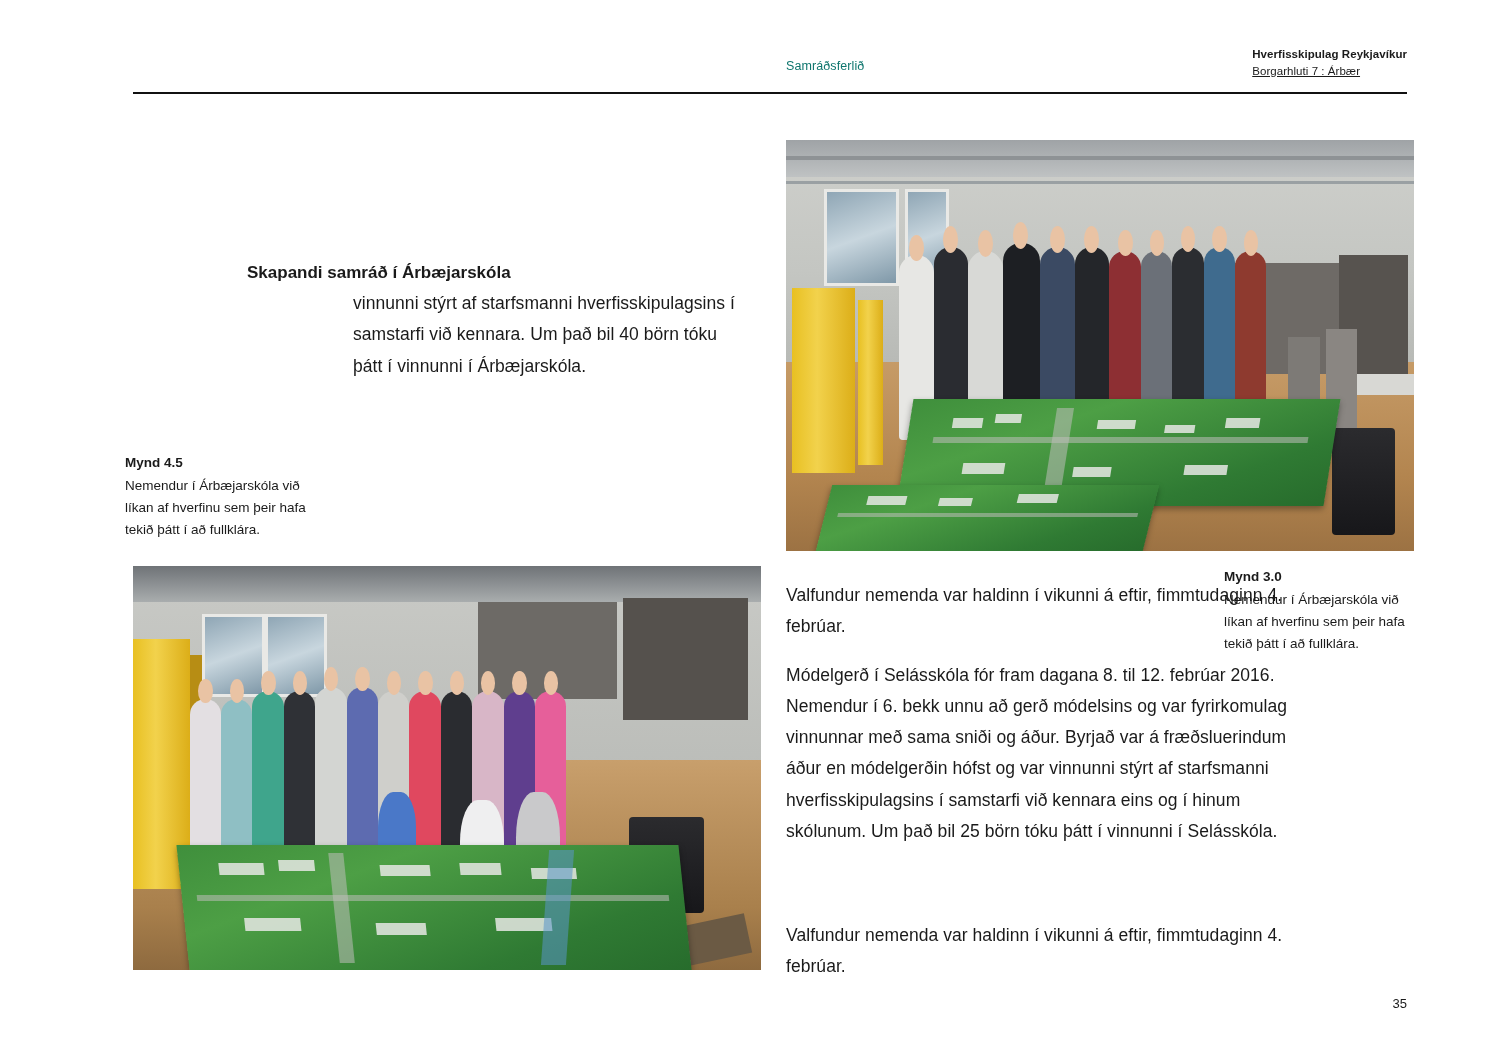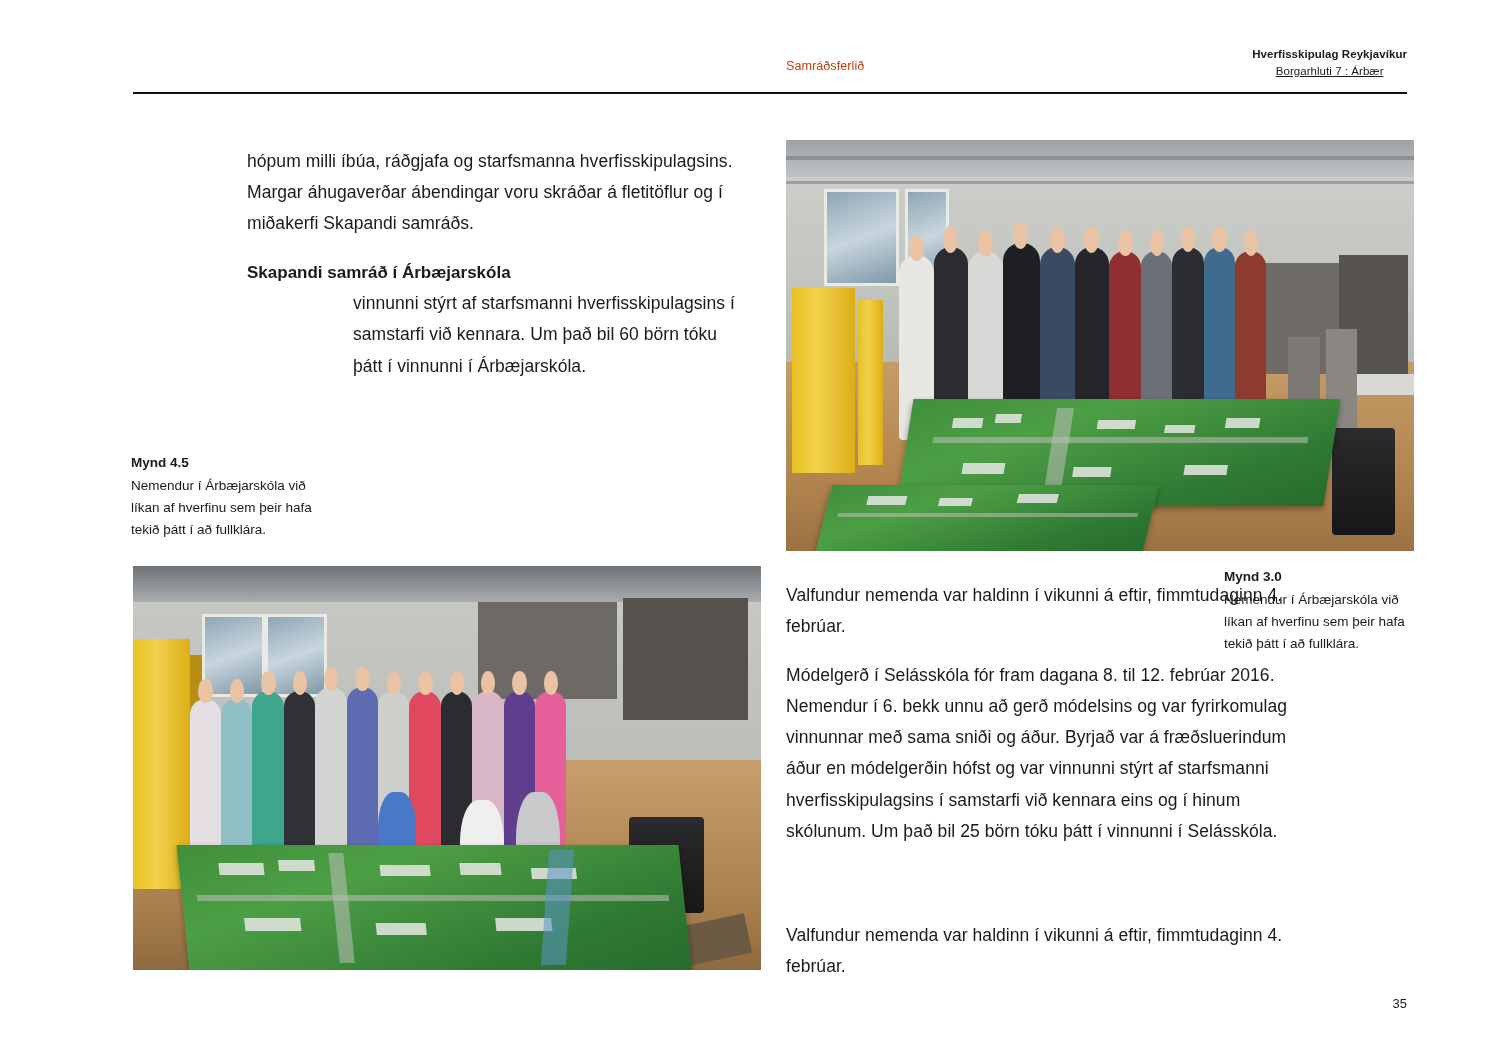--- a/index.html
+++ b/index.html
@@ -22,27 +22,27 @@
     background: #ffffff;
   }
 
   
   .header-left-label {
     position: absolute;
     left: 786px;
     top: 59px;
     font-size: 12.5px;
     letter-spacing: 0.1px;
-    color: #c2410c;
+    color: #0f766e;
   }
   .header-right {
     position: absolute;
     right: 93px;
     top: 46px;
-    text-align: center;
+    text-align: left;
     line-height: 1.45;
   }
   .header-right .line1 {
     font-size: 11.5px;
     font-weight: bold;
     letter-spacing: 0.05px;
   }
   .header-right .line2 {
     font-size: 11.5px;
     letter-spacing: 0.05px;
@@ -85,21 +85,21 @@
     font-size: 13.5px;
     line-height: 1.62;
     color: #1a1a1a;
   }
   .caption .cap-title {
     font-weight: bold;
     display: block;
     margin-bottom: 1px;
   }
   .cap-45 {
-    left: 131px;
+    left: 125px;
     top: 452px;
     width: 200px;
   }
   .cap-46 {
     left: 1224px;
     top: 566px;
     width: 190px;
   }
 
   
@@ -205,25 +205,24 @@
 
   <div class="header-left-label">Samráðsferlið</div>
 
   <div class="header-right">
     <div class="line1">Hverfisskipulag Reykjavíkur</div>
     <div class="line2">Borgarhluti 7 : Árbær</div>
   </div>
 
   <div class="header-rule"></div>
 
-  <div class="body-text para-intro">hópum milli íbúa, ráðgjafa og starfsmanna hverfisskipulagsins. Margar áhugaverðar ábendingar voru skráðar á fletitöflur og í miðakerfi Skapandi samráðs.</div>
 
   <div class="sec-arbaer">
     <div class="heading-run">Skapandi samráð í Árbæjarskóla</div>
-    <div class="body-text" style="padding-left:106px;">vinnunni stýrt af starfsmanni hverfisskipulagsins í samstarfi við kennara. Um það bil 60 börn tóku þátt í vinnunni í Árbæjarskóla.</div>
+    <div class="body-text" style="padding-left:106px;">vinnunni stýrt af starfsmanni hverfisskipulagsins í samstarfi við kennara. Um það bil 40 börn tóku þátt í vinnunni í Árbæjarskóla.</div>
   </div>
 
   <div class="caption cap-45">
     <span class="cap-title">Mynd 4.5</span>
     <span>Nemendur í Árbæjarskóla við líkan af hverfinu sem þeir hafa tekið þátt í að fullklára.</span>
   </div>
 
   <div class="photo photo-46" role="img" aria-label="Hópur nemenda stendur við stórt borgarlíkan í skólastofu">
     <div class="room">
       <div class="wall"></div>

